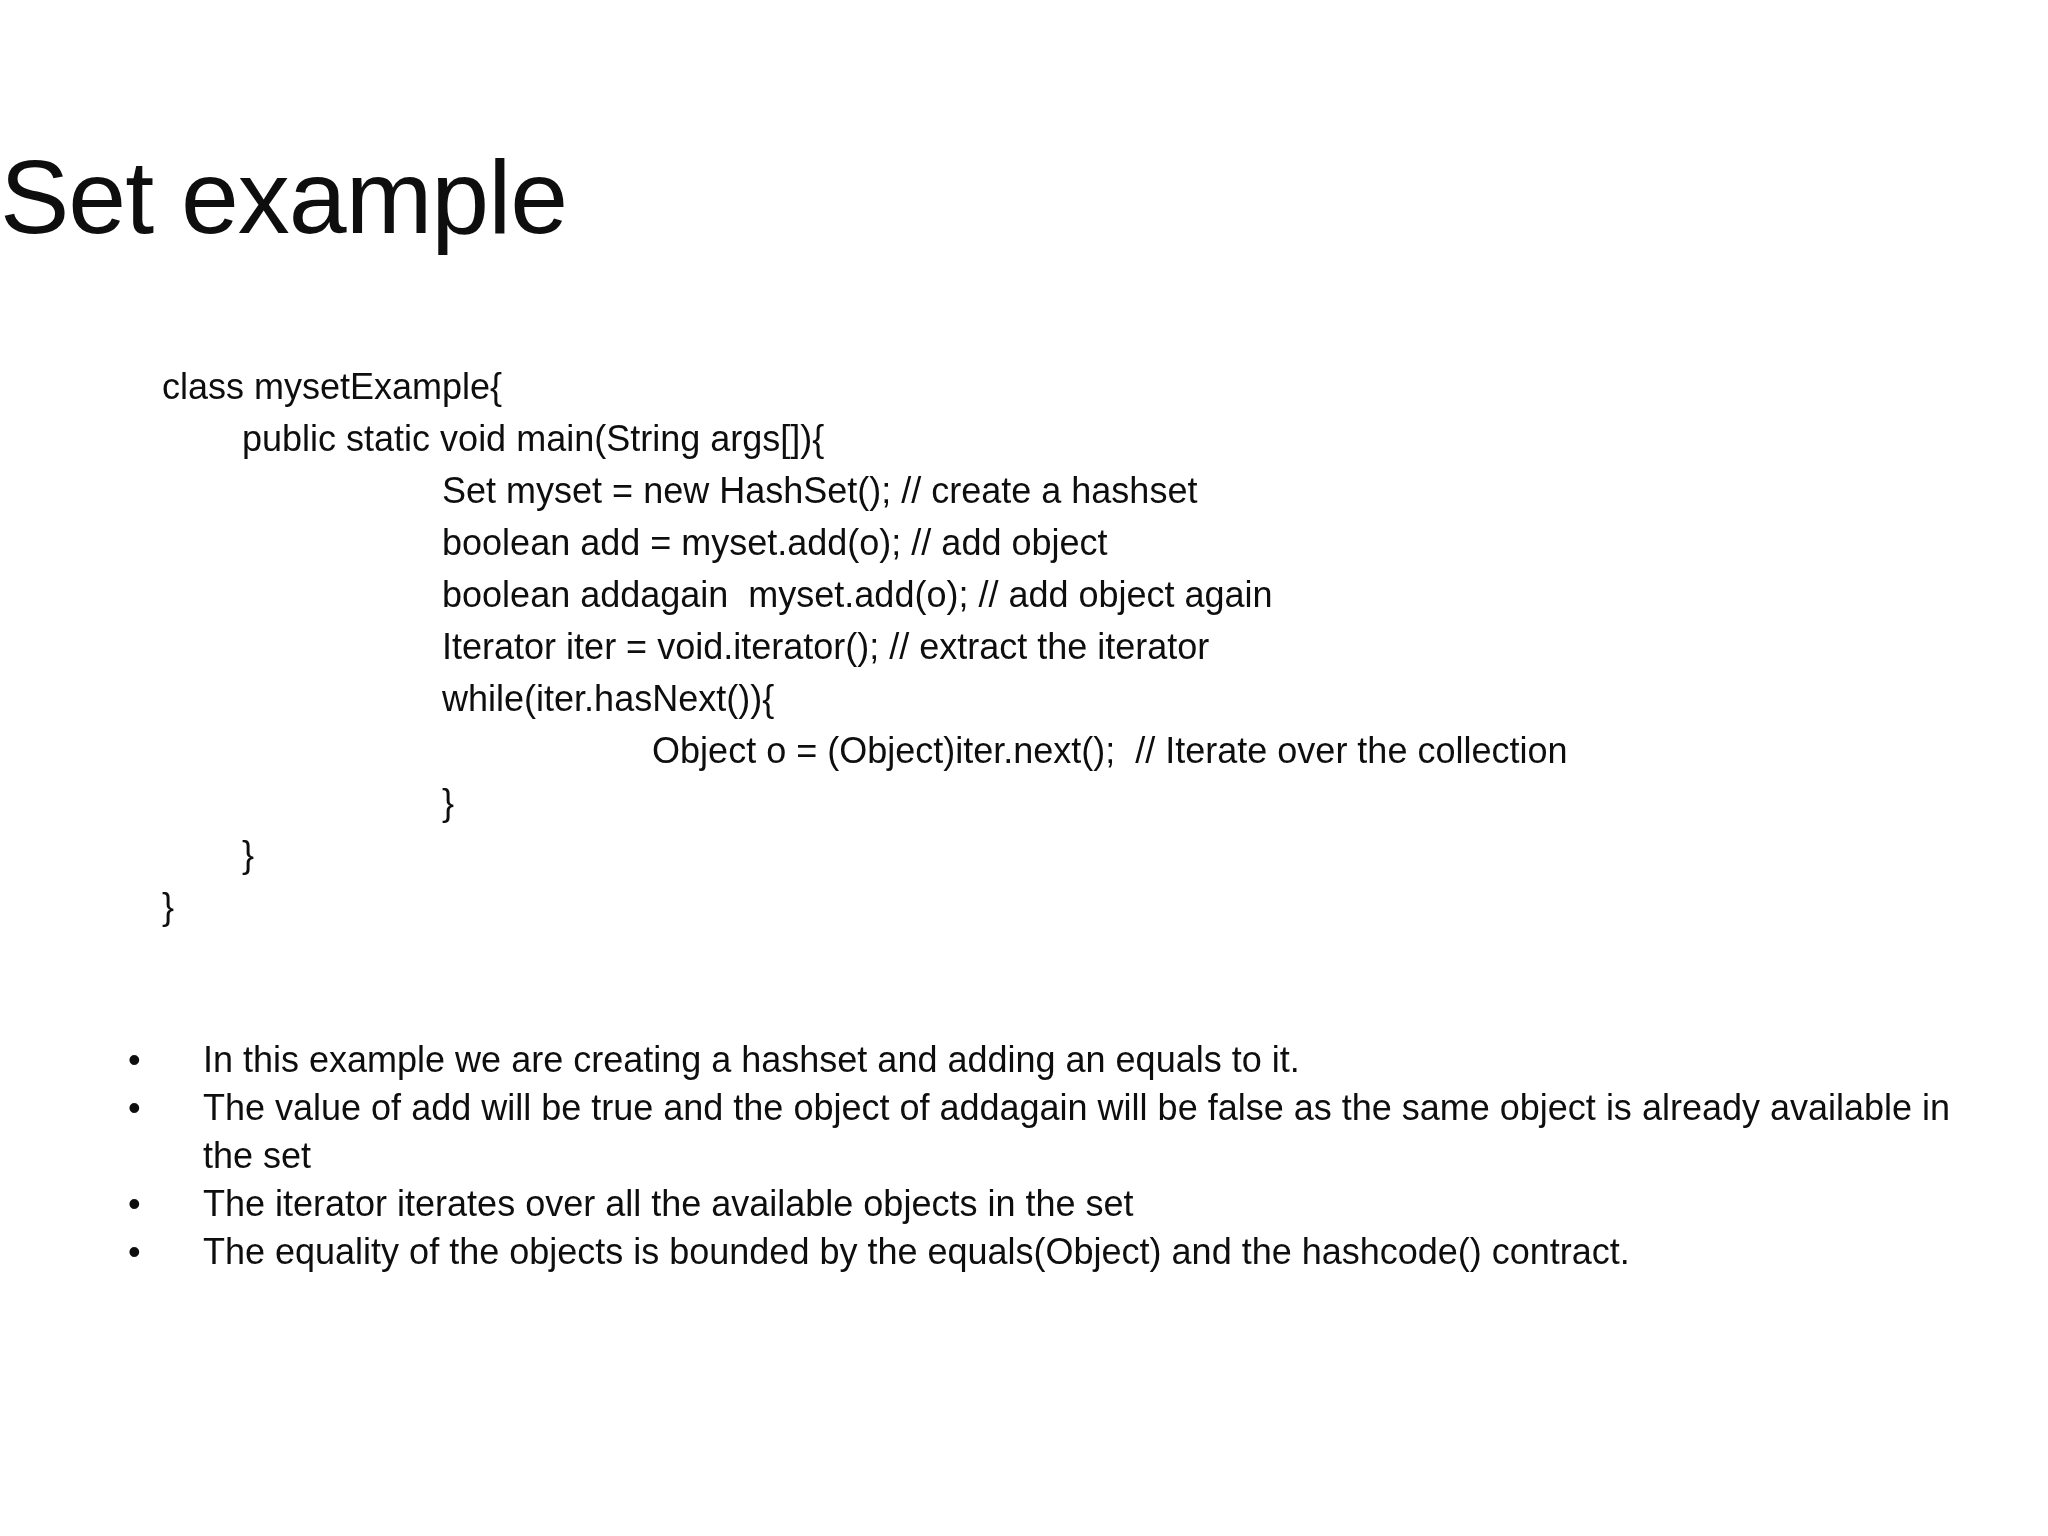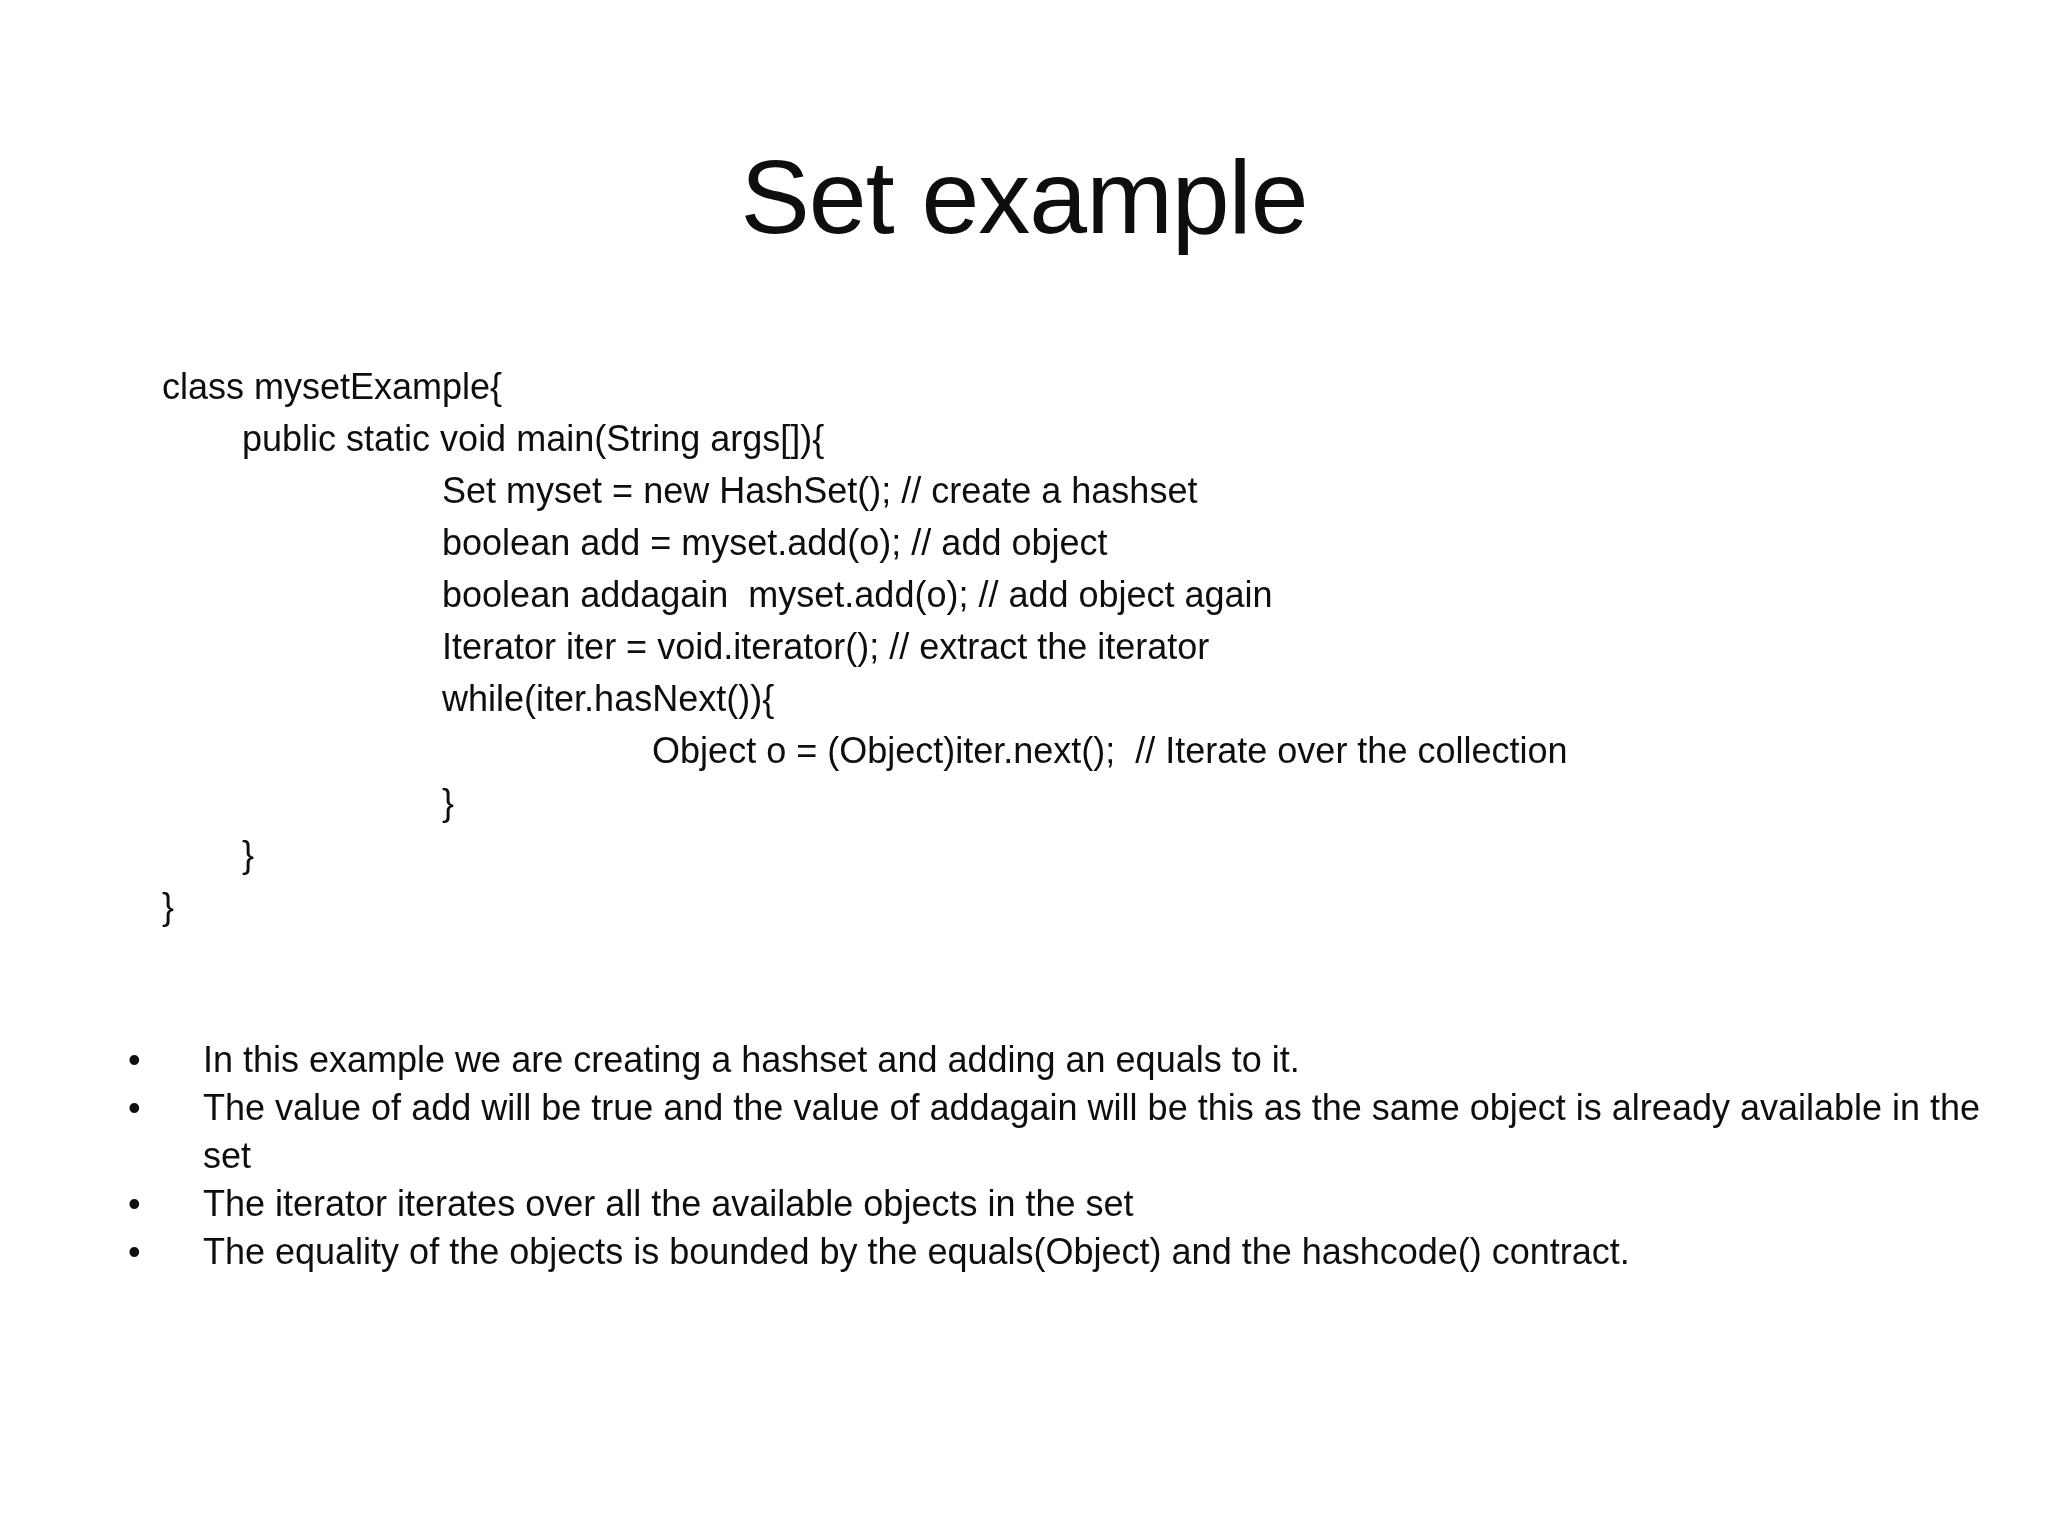--- a/index.html
+++ b/index.html
@@ -15,21 +15,20 @@
     color: #0e0e0e;
     font-family: "Liberation Sans", sans-serif;
     overflow: hidden;
   }
   .title {
     position: absolute;
     top: 135px;
     left: 0;
     width: 100%;
     margin: 0;
-    text-align: center;
     font-size: 104px;
     line-height: 125px;
     font-weight: 400;
     letter-spacing: -1px;
   }
   .code {
     position: absolute;
     top: 361px;
     left: 125px;
     font-size: 36px;
@@ -85,21 +84,21 @@
     <div class="code-line">}</div>
   </div>
 
   <ul class="bullets">
     <li class="bullet-item">
       <span class="bullet-marker">•</span>
       <span class="bullet-text">In this example we are creating a hashset and adding an equals to it.</span>
     </li>
     <li class="bullet-item">
       <span class="bullet-marker">•</span>
-      <span class="bullet-text">The value of add will be true and the value of addagain will be this as the same object is already available in the set</span>
+      <span class="bullet-text">The value of add will be true and the object of addagain will be false as the same object is already available in the set</span>
     </li>
     <li class="bullet-item">
       <span class="bullet-marker">•</span>
       <span class="bullet-text">The iterator iterates over all the available objects in the set</span>
     </li>
     <li class="bullet-item">
       <span class="bullet-marker">•</span>
       <span class="bullet-text">The equality of the objects is bounded by the equals(Object) and the hashcode() contract.</span>
     </li>
   </ul>

